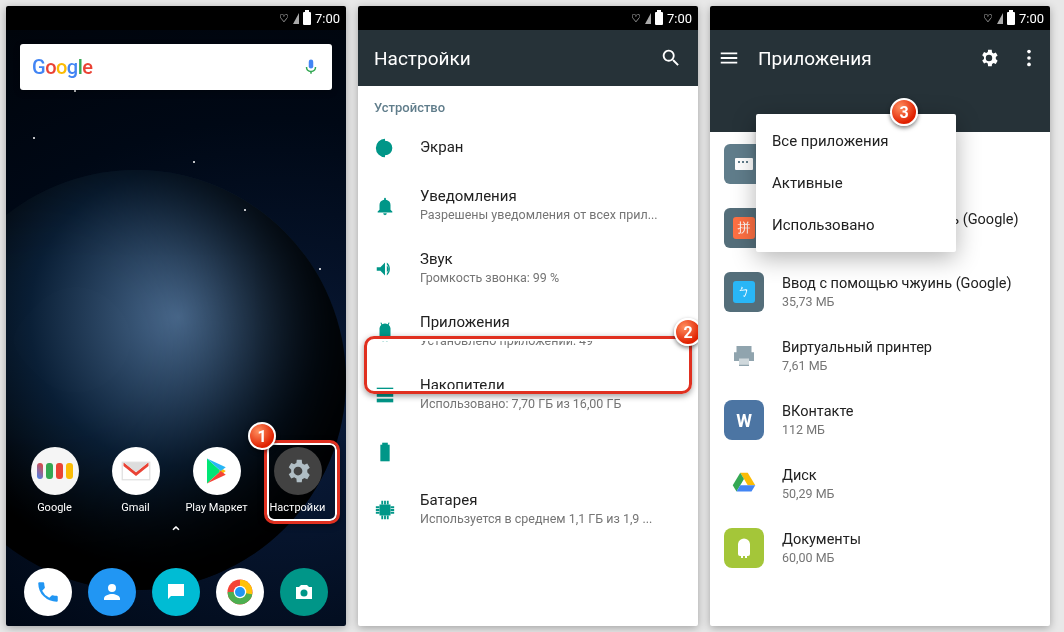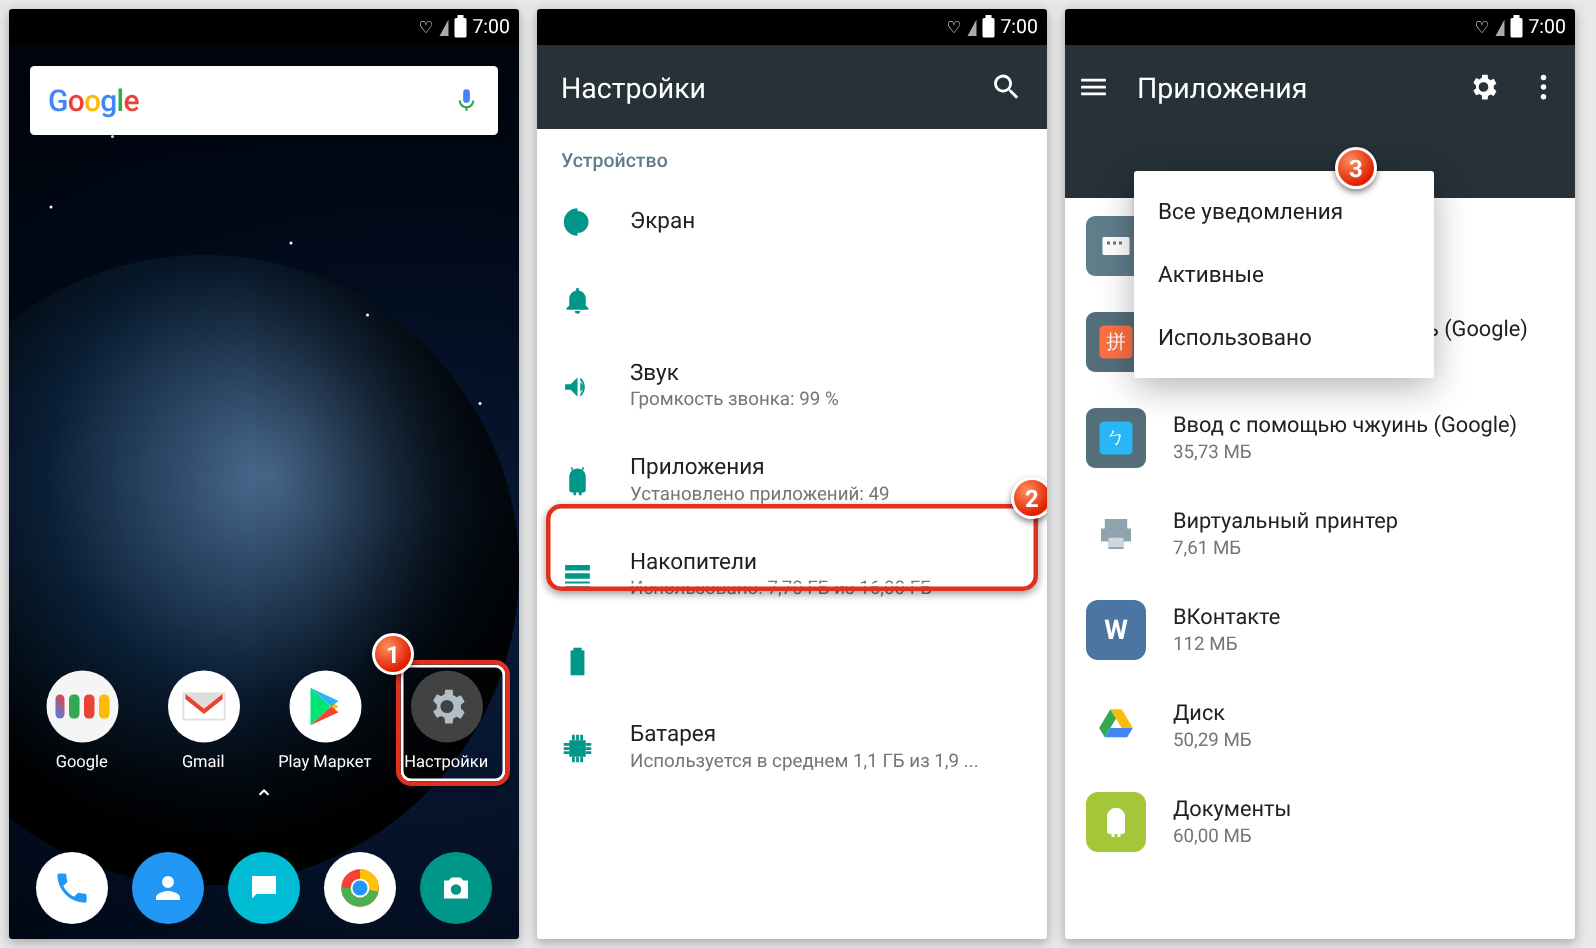--- a/index.html
+++ b/index.html
@@ -197,20 +197,24 @@
     <div class="txt">
         <div class="t">Экран</div>
       </div>
   </div>
   <div class="setrow">
     <span class="sicon">
         <svg viewBox="0 0 24 24" fill="currentColor">
           <path d="M12 22a2 2 0 002-2h-4a2 2 0 002 2zm6-6V11a6 6 0 00-5-5.9V4a1 1 0 00-2 0v1.1A6 6 0 006 11v5l-2 2v1h16v-1z"></path>
         </svg>
       </span>
+    <div class="txt">
+        <div class="t">Уведомления</div>
+        <div class="s">Разрешены уведомления от всех прил...</div>
+      </div>
   </div>
   <div class="setrow">
     <span class="sicon">
         <svg viewBox="0 0 24 24" fill="currentColor">
           <path d="M3 10v4h4l5 5V5L7 10zm13 2a4 4 0 00-2-3.5v7A4 4 0 0016 12zm-2-7v2a7 7 0 010 10v2a9 9 0 000-14z"></path>
         </svg>
       </span>
     <div class="txt">
         <div class="t">Звук</div>
         <div class="s">Громкость звонка: 99 %</div>
@@ -366,20 +370,20 @@
           <path d="M8 4a6 6 0 018 0 6 6 0 012 4H6a6 6 0 012-4z"></path>
         </svg>
       </div>
     <div class="at">
         <div class="n">Документы</div>
         <div class="m">60,00 МБ</div>
       </div>
   </div>
 
   <div class="popup">
-    <div class="pi">Все уведомления</div>
+    <div class="pi">Все приложения</div>
     <div class="pi">Активные</div>
     <div class="pi">Использовано</div>
   </div>
 
   <div class="redring" style="top:112px; left:48px; width:146px; height:44px;"></div>
   <div class="badge" style="top:92px; left:180px;">3</div>
 </div>
 
 </body></html>

